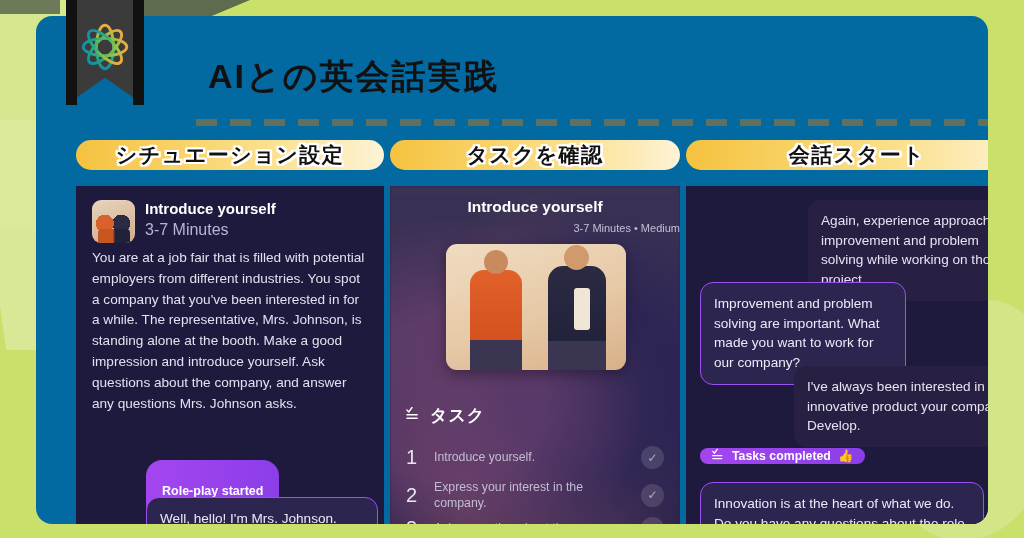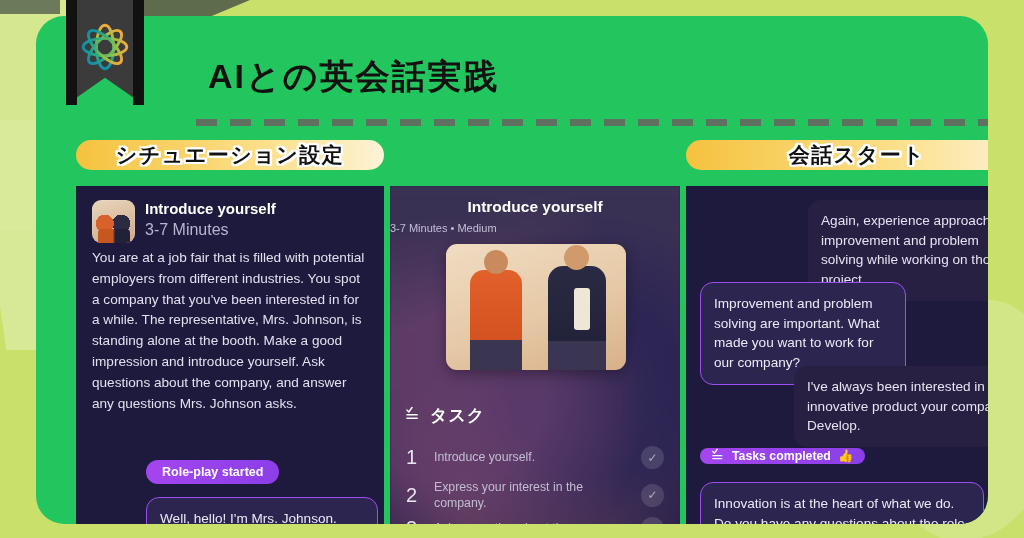--- a/index.html
+++ b/index.html
@@ -30,21 +30,21 @@
     background:#5e6b4d; clip-path:polygon(0 0,100% 0,0 100%);
   }
   .bg-dark-tri2 {
     position:absolute; left:0; top:0; width:60px; height:14px;
     background:#6d7a59;
   }
 
   
   .card {
     position:absolute; left:36px; top:16px; width:952px; height:508px;
-    background:#22c55e; border-radius:28px; overflow:hidden;
+    background:#0369a1; border-radius:16px; overflow:hidden;
   }
 
   
   .ribbon {
     position:absolute; left:66px; top:0; width:78px; height:105px;
     background:#3b3b3b;
     clip-path:polygon(0 0,100% 0,100% 100%,50% 74%,0 100%);
     z-index:6;
   }
   .ribbon-edge-l, .ribbon-edge-r {
@@ -108,21 +108,21 @@
     background:linear-gradient(90deg,#c8561f 0 46%,#21213a 54% 100%);
     border-radius:4px 4px 0 0;
   }
   .p1-title { font-size:15px; font-weight:700; color:#fff; line-height:1.2; }
   .p1-sub { font-size:16px; color:#b9b5cf; margin-top:3px; }
   .p1-body {
     margin-top:5px; font-size:13.6px; line-height:1.53; color:#e3e0ef;
   }
   .chip {
     position:absolute; left:70px; top:274px;
-    padding:5px 16px; border-radius:16px;
+    padding:24px 16px; border-radius:16px;
     background:linear-gradient(90deg,#a446f0 0%,#8b3ee8 100%);
     color:#fff; font-size:12.5px; font-weight:700;
   }
   .bubble-user {
     position:absolute; left:70px; top:311px; width:232px;
     background:#2c2550; border:1.4px solid #9b4ff0; border-radius:13px;
     padding:11px 13px; color:#eceaf6; font-size:13.6px; line-height:1.45;
   }
 
   
@@ -134,21 +134,21 @@
       radial-gradient(ellipse at 50% 95%, rgba(150,90,110,.35) 0 35%, transparent 70%),
       linear-gradient(180deg,#393254 0%,#3c2f53 40%,#3a2b4e 70%,#2c2246 100%);
     filter:blur(1px);
   }
   .p2-top { position:absolute; inset:0; }
   .p2-title {
     position:absolute; top:12px; left:0; width:100%; text-align:center;
     color:#fff; font-size:15.5px; font-weight:700;
   }
   .p2-sub {
-    position:absolute; top:36px; left:0; width:100%; text-align:left;
+    position:absolute; top:36px; left:0; width:100%; text-align:right;
     color:#c3bfd6; font-size:11px;
   }
   .p2-img {
     position:absolute; left:56px; top:58px; width:180px; height:126px;
     border-radius:11px; overflow:hidden;
     background:linear-gradient(160deg,#f0dcc2 0%,#e6c9a6 55%,#d8b089 100%);
     box-shadow:0 4px 14px rgba(0,0,0,.35);
   }
   .p2-img .man-l {
     position:absolute; left:24px; top:26px; width:52px; height:100px;
@@ -226,20 +226,21 @@
   <div class="bg-dark-tri2"></div>
 </div>
 
 <div class="card">
 
   <div class="page-title">AIとの英会話実践</div>
   <div class="dashed"></div>
 
   <div class="tabs">
     <div class="tab tab-1">シチュエーション設定</div>
+    <div class="tab tab-2">タスクを確認</div>
     <div class="tab tab-3">会話スタート</div>
   </div>
 
   <div class="panels">
 
     <div class="panel p1">
       <div class="pad1">
         <div class="p1-head">
           <div class="thumb"></div>
           <div>

